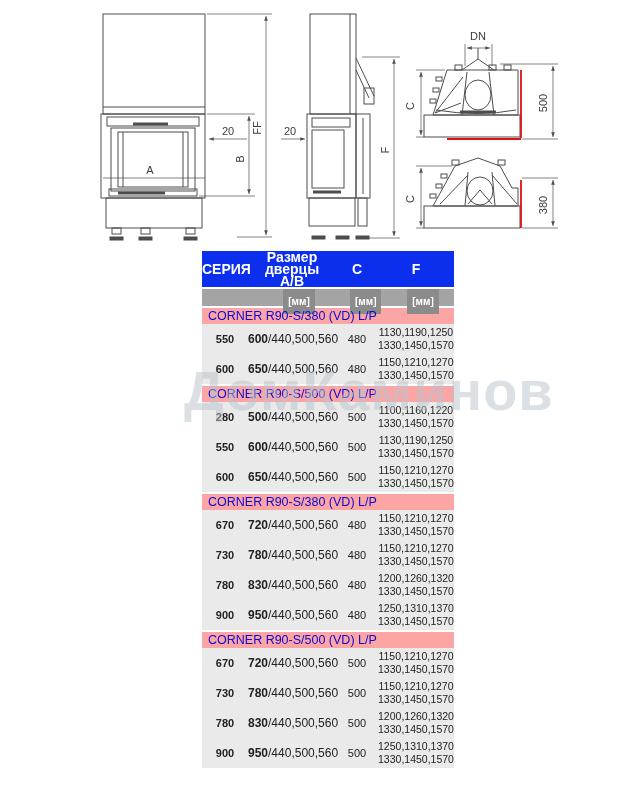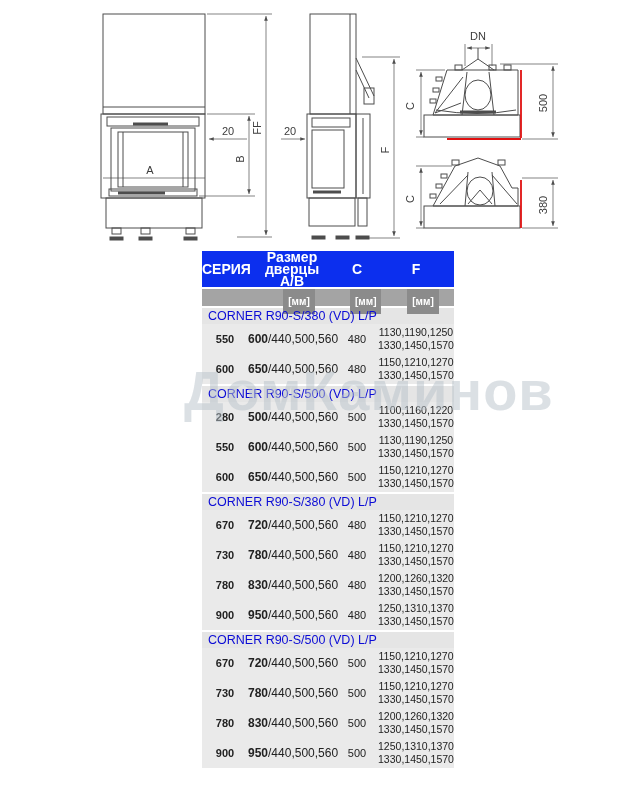--- a/index.html
+++ b/index.html
@@ -18,21 +18,21 @@
     align-items:center;text-align:center;line-height:12px;
   }
   .units{
     margin-top:2px;background:#a4a4a4;height:17px;align-items:center;text-align:center;
   }
   .unit-chip{
     display:inline-block;background:#8b8b8b;color:#fff;font-weight:bold;
     font-size:10px;line-height:13px;padding:6px 5px;margin-left:14px;
   }
   .sec-title{
-    margin-top:2px;background:#e5e5e5;color:#0b0bd6;font-size:12.5px;
+    margin-top:2px;background:#fca5a5;color:#0b0bd6;font-size:12.5px;
     height:16px;line-height:16px;padding-left:6px;box-sizing:border-box;
     white-space:nowrap;
   }
   .row{
     margin-top:0;background:#eaeaea;min-height:30px;align-items:center;
     text-align:center;font-size:11px;color:#222;
   }
   .row .c1{font-weight:bold;}
   .row .c2{font-size:12px;white-space:nowrap;}
   .row .c2 b{font-weight:bold;}

